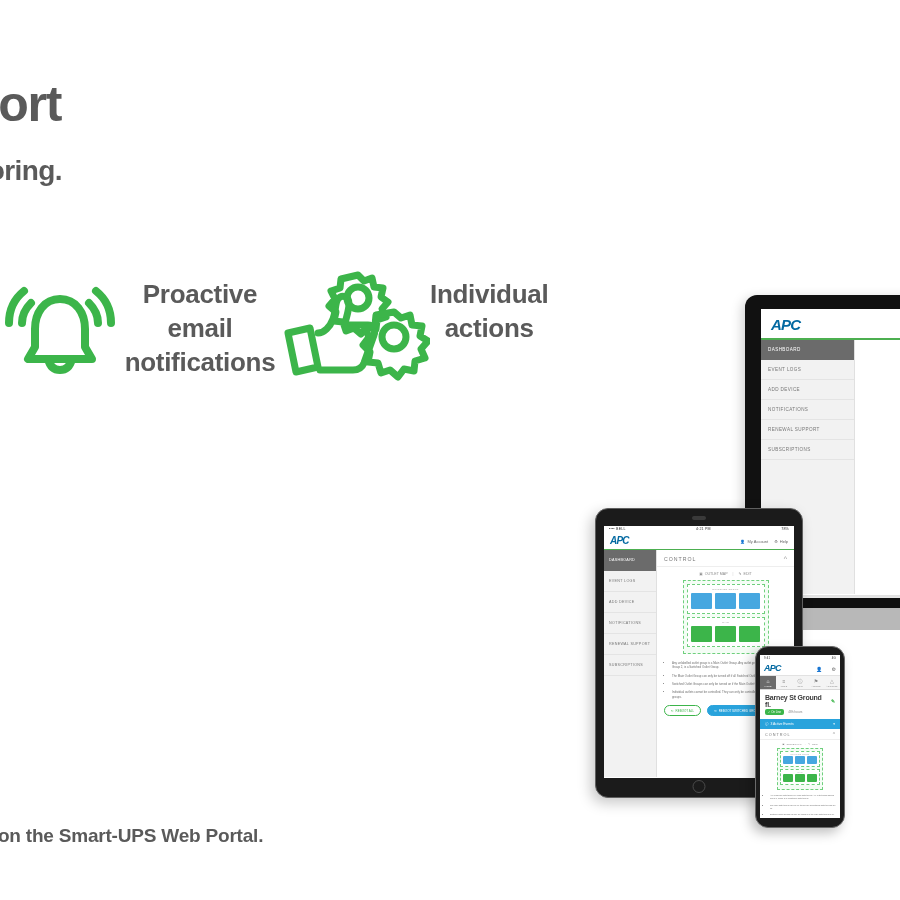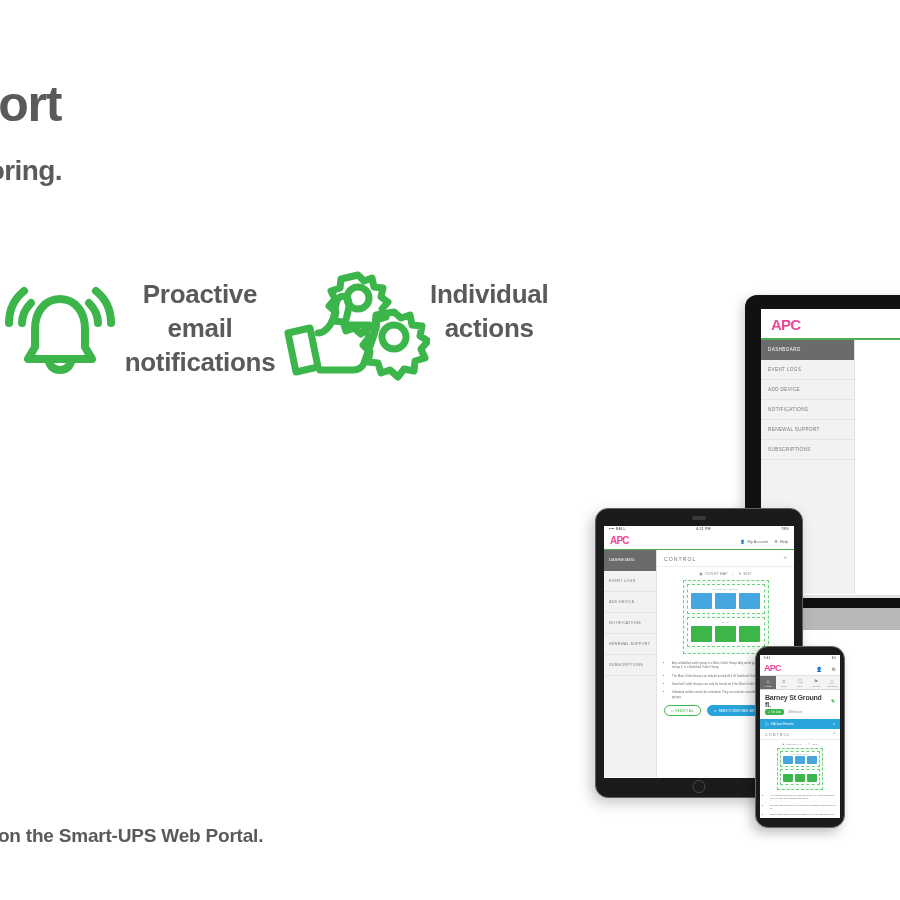--- a/index.html
+++ b/index.html
@@ -147,22 +147,23 @@
   
   .apc-topbar {
     display: flex;
     align-items: center;
     justify-content: space-between;
     padding: 7px 9px 5px 9px;
     border-bottom: 2px solid #4caf50;
     background: #fff;
   }
   .apc-logo {
-    color: #ec4899;
+    color: #0369a1;
     font-weight: bold;
+    font-style: italic;
     letter-spacing: -0.8px;
     line-height: 1;
   }
   .apc-topbar-right {
     display: flex;
     gap: 9px;
     align-items: center;
     color: #666;
   }
   .apc-topbar-item {

